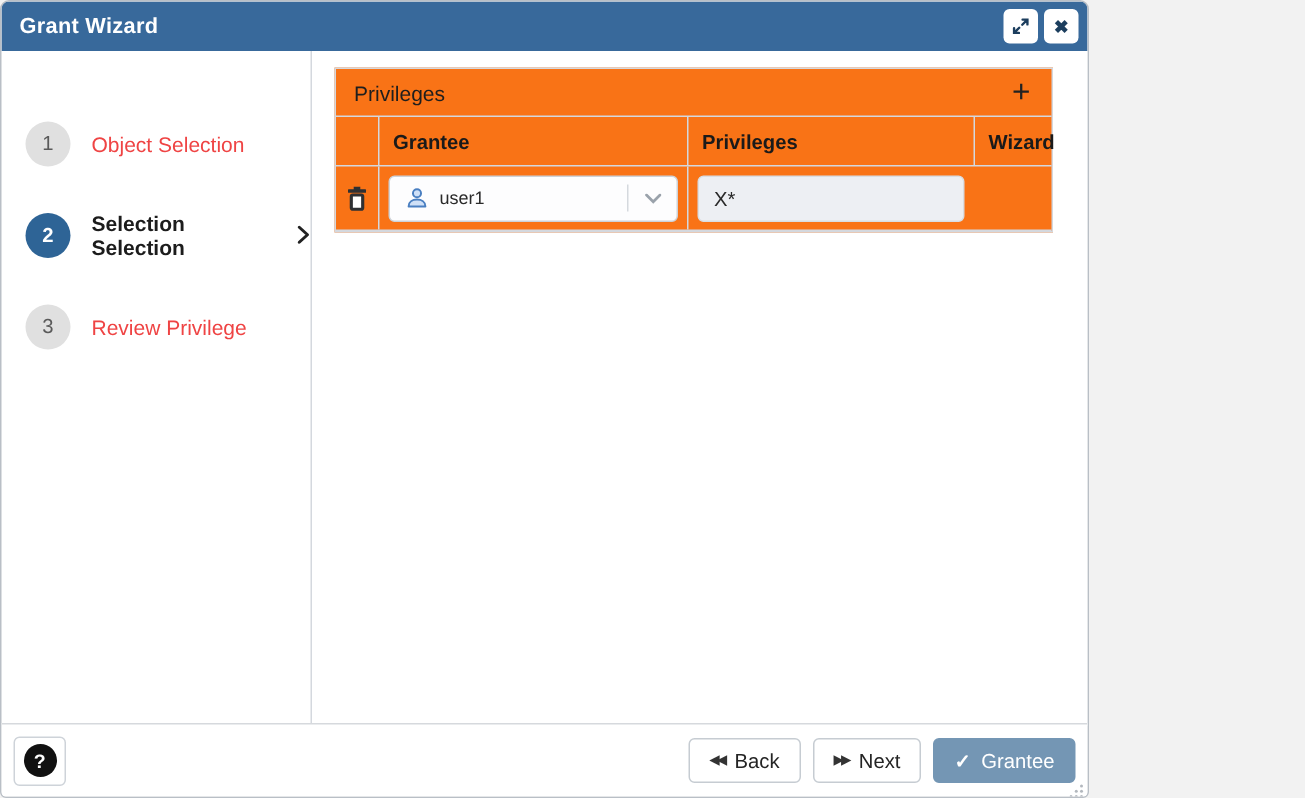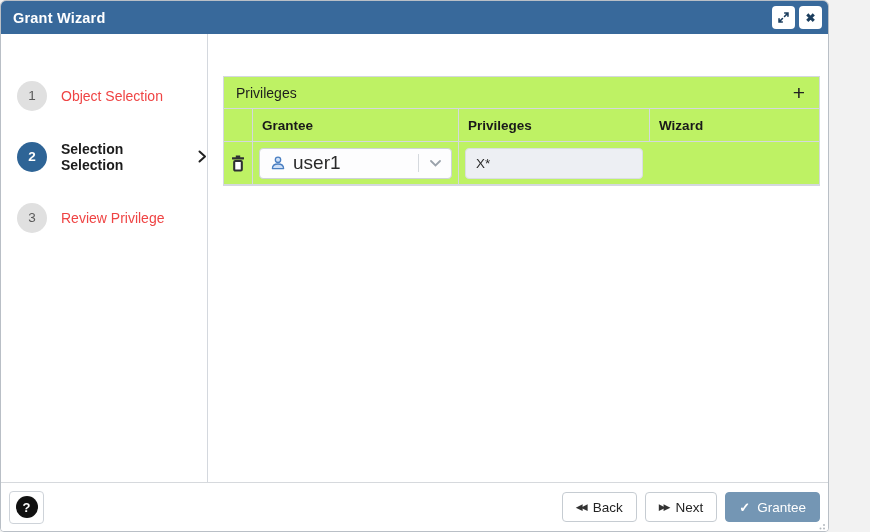--- a/index.html
+++ b/index.html
@@ -10,21 +10,21 @@
     --border:#d4d8de;
     --field-bg:#edeff3;
     --field-border:#d9dde2;
     --person-blue:#4a7fc1;
     --person-fill:#cfe0f7;
   }
   *{box-sizing:border-box;margin:0;padding:0;}
   html,body{background:#f2f2f2;}
   body{font-family:"Liberation Sans",sans-serif;color:#222;}
   .dialog{
-    position:relative;width:829px;height:532px;background:#fff;
+    position:relative;width:726px;height:532px;background:#fff;
     border:1px solid #b9bfc6;border-radius:6px 6px 4px 4px;overflow:hidden;
   }
   
   .titlebar{
     height:33px;background:var(--titlebar-bg);display:flex;align-items:center;
     padding:0 6px 0 12px;
   }
   .titlebar .title{color:#fff;font-weight:bold;font-size:14.5px;letter-spacing:.2px;}
   .tb-buttons{margin-left:auto;display:flex;gap:4px;}
   .tb-btn{
@@ -40,22 +40,22 @@
     width:30px;height:30px;border-radius:50%;background:#e0e0e0;color:#5a5a5a;
     display:flex;align-items:center;justify-content:center;font-size:13.5px;flex:none;
   }
   .step.active .circle{background:var(--active-step-bg);color:#fff;font-weight:bold;}
   .step-label{font-size:14px;color:#ef4444;}
   .step.active .step-label{font-weight:bold;color:#1c1c1c;}
   .step-chevron{margin-left:6px;display:flex;align-items:center;}
   .content{flex:1;position:relative;background:#fff;}
   
   .panel{
-    position:absolute;top:11px;left:15px;right:8px;
-    border:1px solid var(--border);background:#bef264;margin-top:31px;
+    position:absolute;top:11px;left:15px;right:23px;
+    border:1px solid var(--border);background:#f97316;
   }
   .panel-header{
     height:32px;display:flex;align-items:center;padding:0 12px;
     border-bottom:1px solid var(--border);
   }
   .panel-title{font-size:14px;color:#1e1e1e;}
   .add-btn{
     margin-left:auto;background:none;border:none;cursor:pointer;font-size:21px;
     font-weight:300;color:#222;line-height:1;padding:0 2px;
   }
@@ -65,21 +65,21 @@
   .header-row{height:33px;border-bottom:1px solid var(--border);}
   .header-row .cell{font-weight:bold;font-size:13.5px;color:#1a1a1a;padding:0 9px;}
   .data-row{height:43px;border-bottom:1px solid var(--border);}
   .data-row .cell{padding:0 6px;}
   .cell-trash{justify-content:center;padding:0!important;}
   .icon-btn{background:none;border:none;cursor:pointer;display:flex;align-items:center;justify-content:center;padding:2px;}
   .select{
     width:100%;height:31px;background:#fdfdfe;border:1px solid #cdd2d8;border-radius:4px;
     display:flex;align-items:center;padding:0 6px 0 10px;gap:7px;cursor:pointer;
   }
-  .select .sel-text{font-size:19px;color:#2a2a2a;flex:1;}
+  .select .sel-text{font-size:12px;color:#2a2a2a;flex:1;}
   .sel-sep{width:1px;height:18px;background:#d5d9de;flex:none;}
   .field{
     width:100%;height:31px;background:var(--field-bg);border:1px solid var(--field-border);
     border-radius:4px;display:flex;align-items:center;padding:0 10px;gap:7px;
     font-size:13.5px;color:#2a2a2a;
   }
   
   .footer{
     position:absolute;left:0;right:0;bottom:0;height:49px;border-top:1px solid #d6d9dd;
     display:flex;align-items:center;padding:0 8px;background:#fff;

